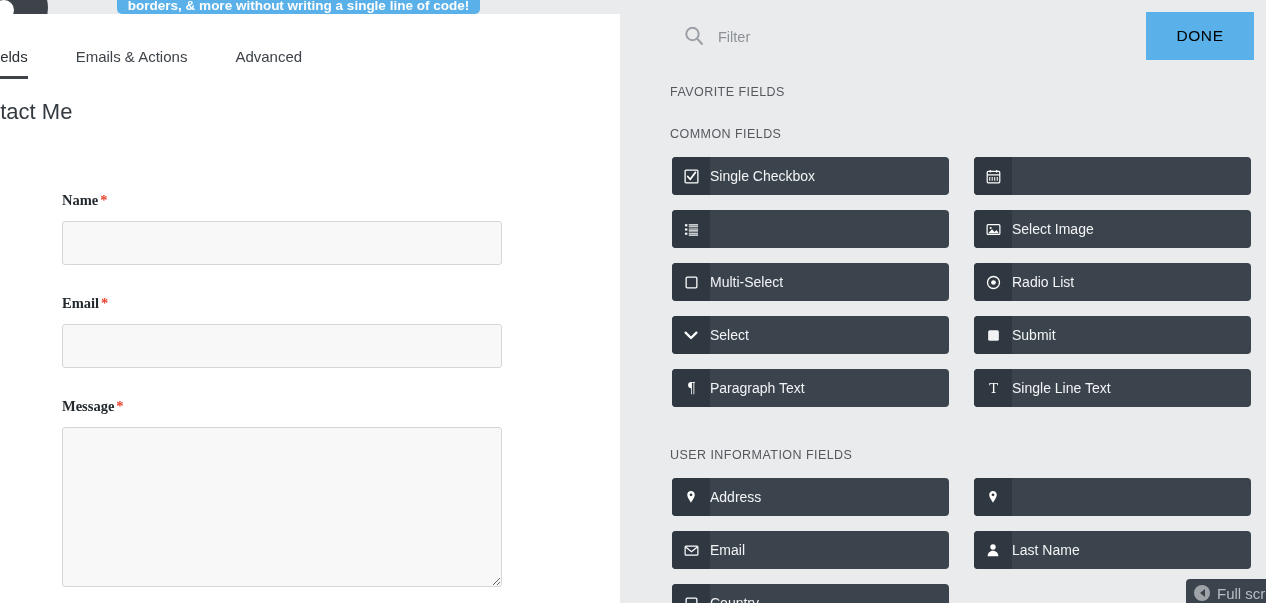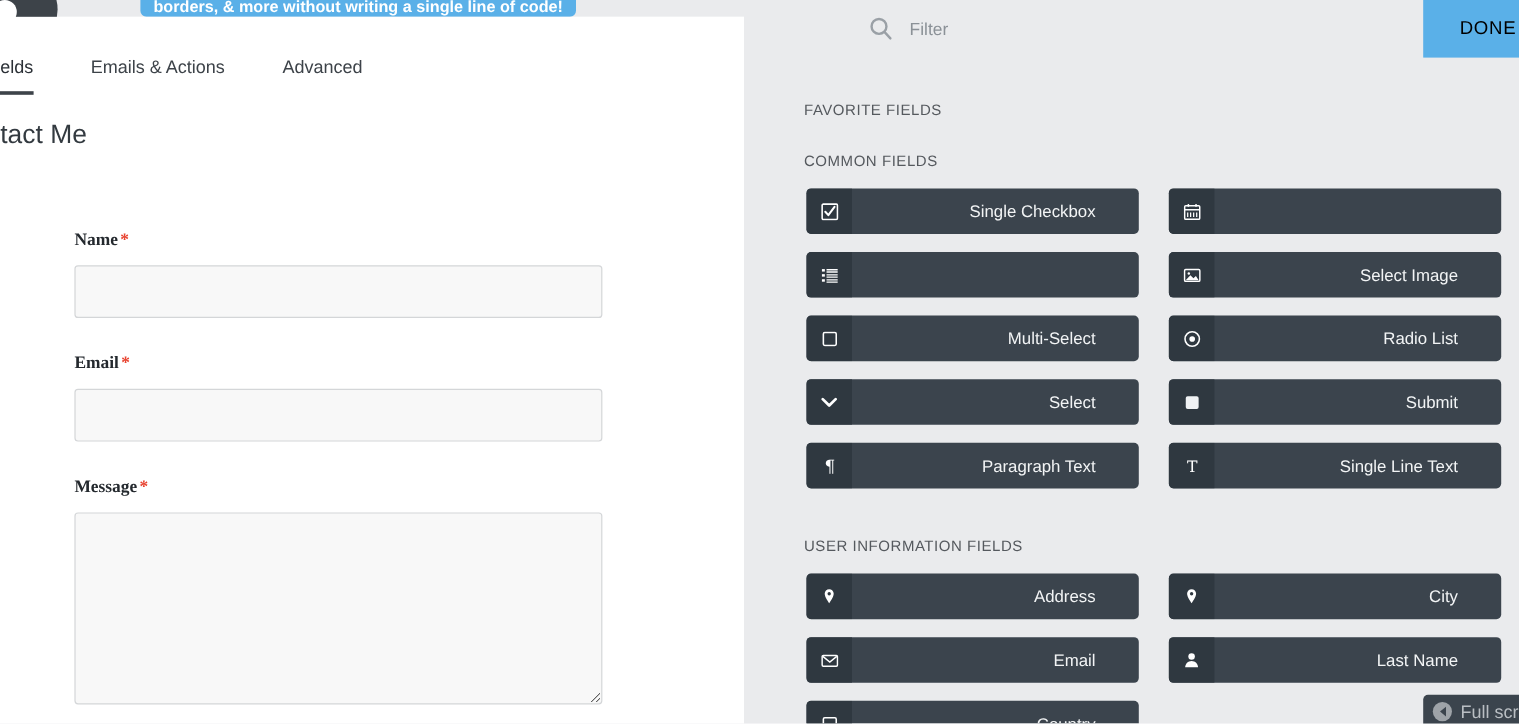--- a/index.html
+++ b/index.html
@@ -176,24 +176,23 @@
     left: 620px;
     top: 0;
     width: 646px;
     height: 603px;
     background: #eaebed;
     overflow: hidden;
   }
   .panel-header {
     position: absolute;
     left: 0;
-    top: 0;
+    top: 12px;
     width: 549px;
     height: 48px;
-    margin-left: 40px;
   }
   .search-icon {
     position: absolute;
     left: 62px;
     top: 12px;
     width: 24px;
     height: 24px;
     color: #9aa0a6;
   }
   .filter-input {
@@ -272,21 +271,21 @@
     display: flex;
     align-items: center;
     justify-content: center;
     flex: 0 0 38px;
     color: #ffffff;
     font-size: 14px;
     line-height: 1;
   }
   .field-btn .lbl {
     flex: 1;
-    text-align: right;
+    text-align: left;
     color: #f2f4f5;
     font-size: 14px;
     padding-right: 36px;
     white-space: nowrap;
   }
   .field-btn .ic svg { display: block; }
 
   
   .fullscreen-hint {
     position: absolute;
@@ -515,21 +514,20 @@
         <span class="lbl">Address</span>
       </button>
 
       <button class="field-btn">
         <span class="ic">
           <svg width="14" height="14" viewBox="0 0 16 16">
             <path d="M8 1.2c-2.4 0-4.3 1.9-4.3 4.3 0 3.2 4.3 9 4.3 9s4.3-5.8 4.3-9c0-2.4-1.9-4.3-4.3-4.3z" fill="#fff"></path>
             <circle cx="8" cy="5.5" r="1.6" fill="#2f3840"></circle>
           </svg>
         </span>
-        <span class="lbl">City</span>
       </button>
 
       <button class="field-btn">
         <span class="ic">
           <svg width="15" height="15" viewBox="0 0 16 16" fill="none" stroke="#fff" stroke-width="1.3">
             <rect x="1.2" y="3.4" width="13.6" height="9.6" rx="1"></rect>
             <polyline points="1.8,4.3 8,9.2 14.2,4.3"></polyline>
           </svg>
         </span>
         <span class="lbl">Email</span>

